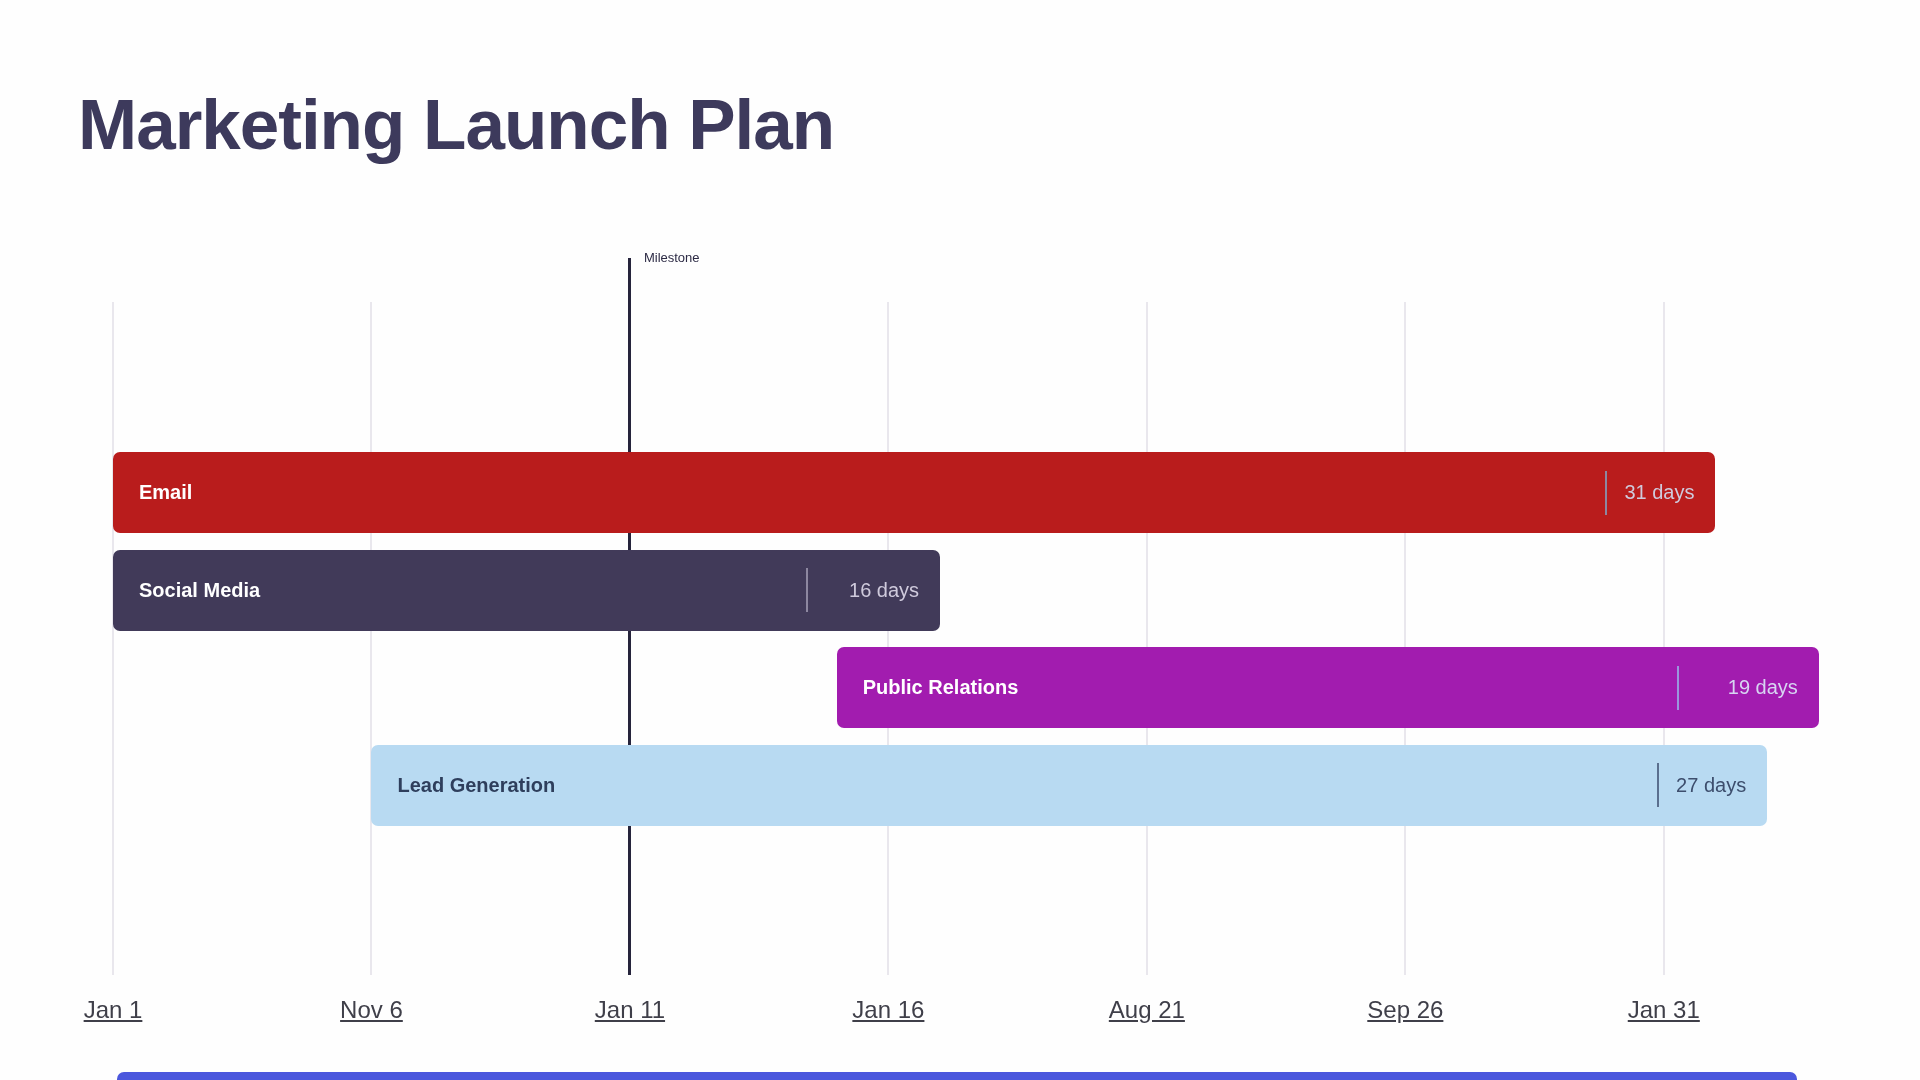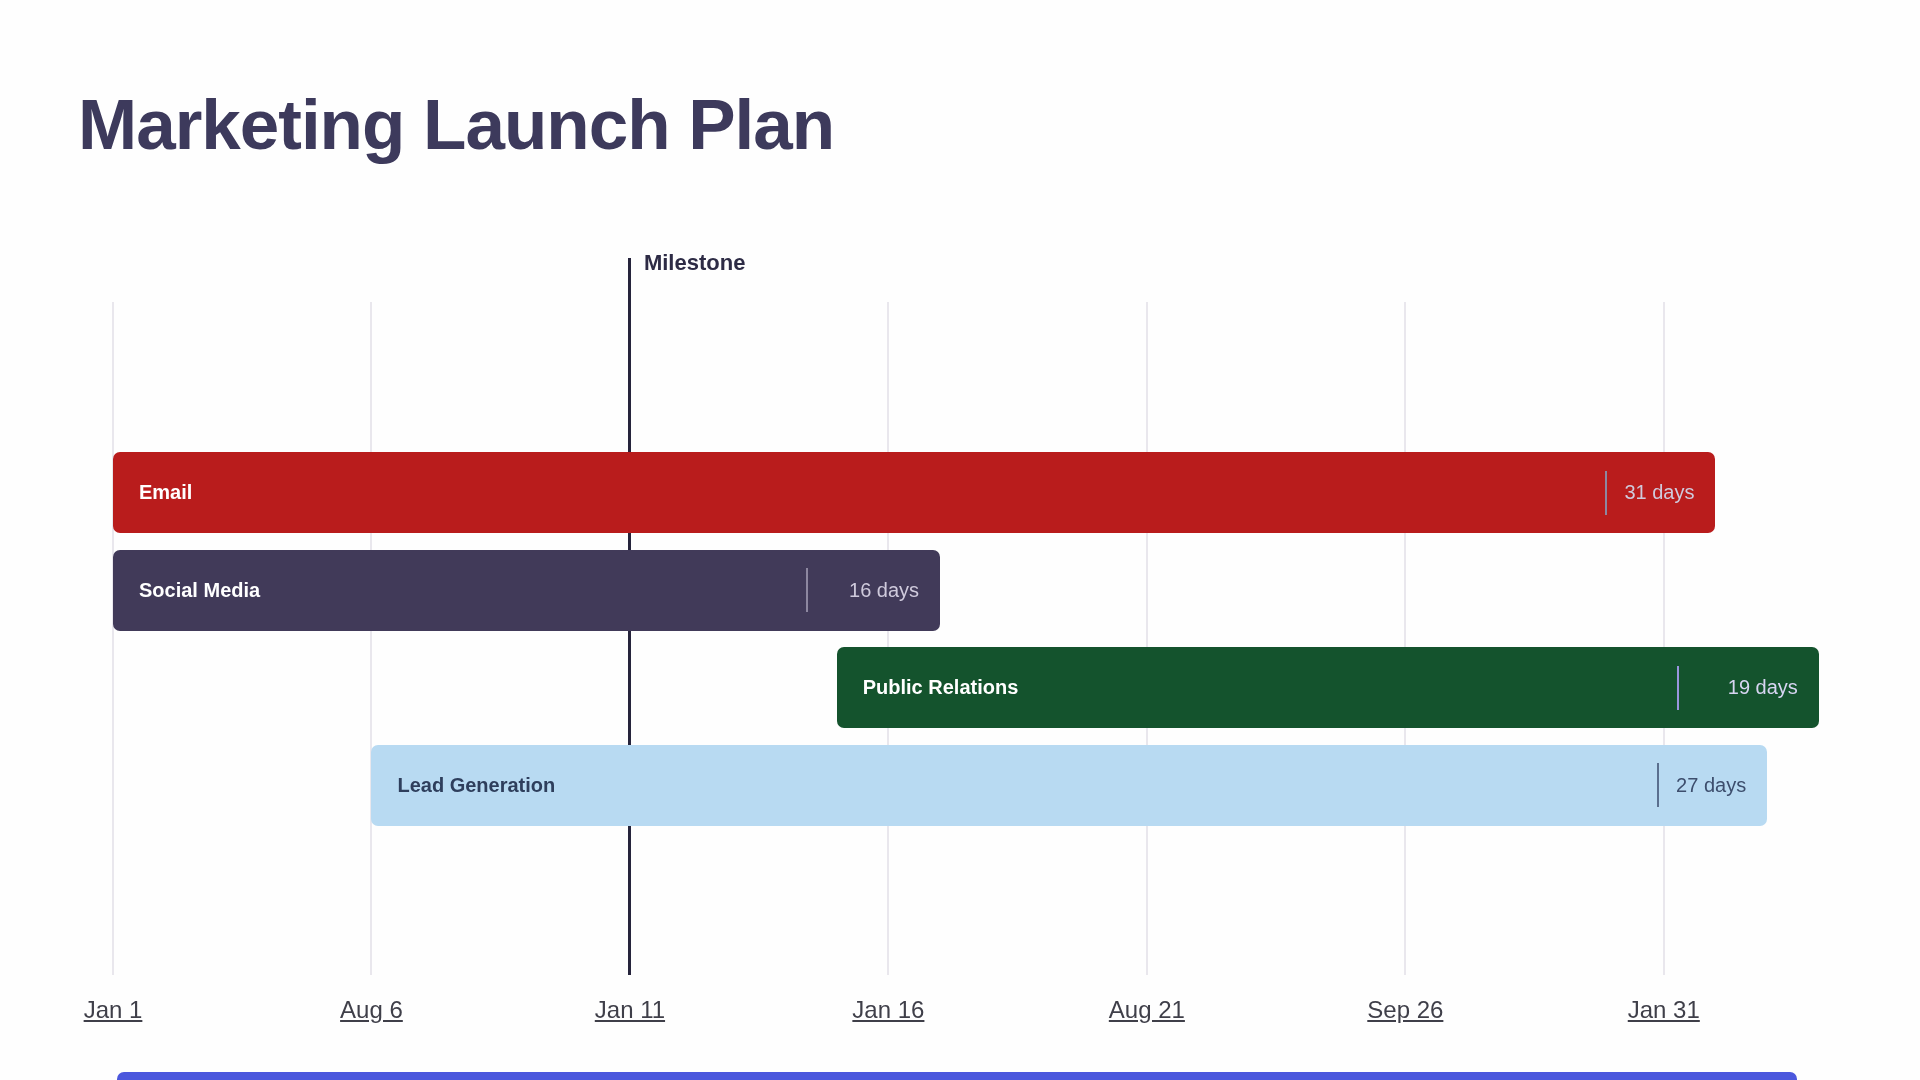--- a/index.html
+++ b/index.html
@@ -1,39 +1,39 @@
 <!DOCTYPE html>
 <html><head>
 <meta charset="utf-8">
 <style>
   html,body{margin:0;padding:0;background:#ffffff;}
   body{font-family:"Liberation Sans","DejaVu Sans",sans-serif;}
   #stage{position:relative;width:1920px;height:1080px;background:#fefefe;overflow:hidden;}
   .page-title{position:absolute;left:78px;top:36px;font-size:71px;font-weight:700;letter-spacing:-1px;}
   .gridline{position:absolute;width:2px;}
   .milestone-line{position:absolute;width:3px;}
-  .milestone-label{position:absolute;font-size:22px;font-weight:700;white-space:nowrap;}
+  .milestone-label{position:absolute;font-size:13px;font-weight:400;white-space:nowrap;}
   .bar{position:absolute;border-radius:7px;display:flex;align-items:center;justify-content:space-between;box-sizing:border-box;padding:0 21px 0 26px;}
   .bar-name{font-size:20px;font-weight:600;white-space:nowrap;}
   .bar-duration{display:flex;align-items:center;gap:17px;}
   .duration-tick{width:2px;height:44px;}
   .duration-text{font-size:20px;font-weight:400;white-space:nowrap;}
   .axis-label{position:absolute;transform:translateX(-50%);font-size:24px;white-space:nowrap;text-decoration:underline;}
   .partial-bar{position:absolute;border-radius:7px 7px 0 0;}
 </style>
 </head>
 <body>
 
 <div id="stage" style="background: rgb(254, 254, 254);">
   <h1 class="page-title" style="color: rgb(61, 58, 92);">Marketing Launch Plan</h1>
   <div id="chart">
       <div class="gridline" style="left: 112px; top: 302px; height: 673px; background: rgb(233, 231, 237);"></div>
       <div class="axis-label" style="left: 113px; top: 996px; color: rgb(63, 63, 73);">Jan 1</div>
       <div class="gridline" style="left: 370.465px; top: 302px; height: 673px; background: rgb(233, 231, 237);"></div>
-      <div class="axis-label" style="left: 371.465px; top: 996px; color: rgb(63, 63, 73);">Aug 6</div>
+      <div class="axis-label" style="left: 371.465px; top: 996px; color: rgb(63, 63, 73);">Nov 6</div>
       <div class="gridline" style="left: 628.93px; top: 302px; height: 673px; background: rgb(233, 231, 237);"></div>
       <div class="axis-label" style="left: 629.93px; top: 996px; color: rgb(63, 63, 73);">Jan 11</div>
       <div class="gridline" style="left: 887.395px; top: 302px; height: 673px; background: rgb(233, 231, 237);"></div>
       <div class="axis-label" style="left: 888.395px; top: 996px; color: rgb(63, 63, 73);">Jan 16</div>
       <div class="gridline" style="left: 1145.86px; top: 302px; height: 673px; background: rgb(233, 231, 237);"></div>
       <div class="axis-label" style="left: 1146.86px; top: 996px; color: rgb(63, 63, 73);">Aug 21</div>
       <div class="gridline" style="left: 1404.33px; top: 302px; height: 673px; background: rgb(233, 231, 237);"></div>
       <div class="axis-label" style="left: 1405.33px; top: 996px; color: rgb(63, 63, 73);">Sep 26</div>
       <div class="gridline" style="left: 1662.79px; top: 302px; height: 673px; background: rgb(233, 231, 237);"></div>
       <div class="axis-label" style="left: 1663.79px; top: 996px; color: rgb(63, 63, 73);">Jan 31</div>
@@ -46,21 +46,21 @@
           <span class="duration-text" style="color: rgb(207, 202, 220);">31 days</span>
         </span>
       </div>
       <div class="bar" style="left: 113px; top: 549.5px; width: 827.088px; height: 81px; background: rgb(65, 58, 89);">
         <span class="bar-name" style="color: rgb(255, 255, 255);">Social Media</span>
         <span class="bar-duration">
           <span class="duration-tick" style="background: rgb(141, 135, 160);"></span>
           <span class="duration-text" style="color: rgb(207, 202, 220); margin-left: 24px;">16 days</span>
         </span>
       </div>
-      <div class="bar" style="left: 836.702px; top: 647px; width: 982.167px; height: 81px; background: #14532d;">
+      <div class="bar" style="left: 836.702px; top: 647px; width: 982.167px; height: 81px; background: #a21caf;">
         <span class="bar-name" style="color: rgb(255, 255, 255);">Public Relations</span>
         <span class="bar-duration">
           <span class="duration-tick" style="background: rgb(154, 150, 221);"></span>
           <span class="duration-text" style="color: rgb(215, 213, 242); margin-left: 32px;">19 days</span>
         </span>
       </div>
       <div class="bar" style="left: 371.465px; top: 744.5px; width: 1395.71px; height: 81px; background: rgb(184, 218, 242);">
         <span class="bar-name" style="color: rgb(46, 62, 92);">Lead Generation</span>
         <span class="bar-duration">
           <span class="duration-tick" style="background: rgb(90, 111, 143);"></span>

